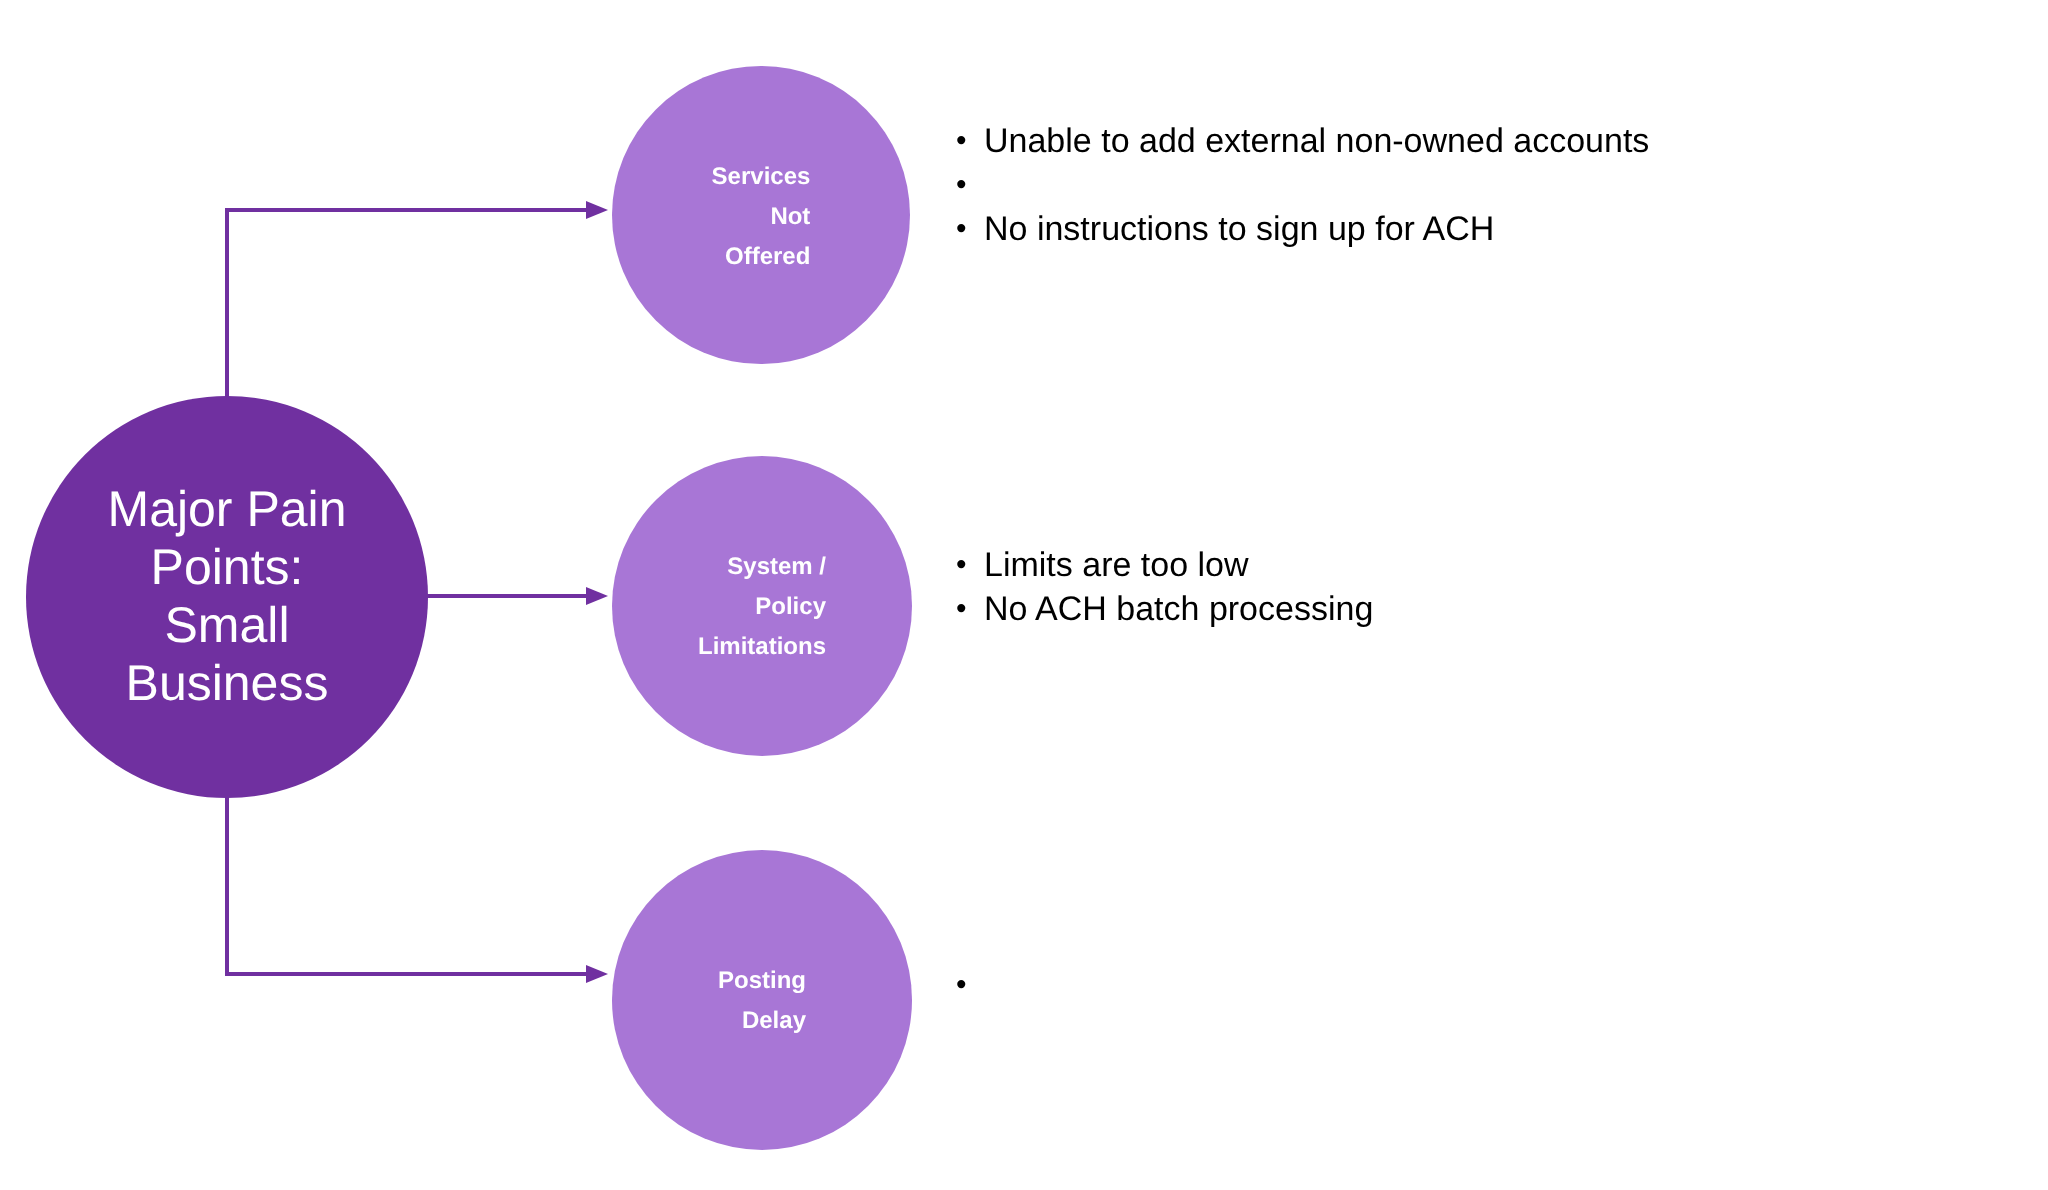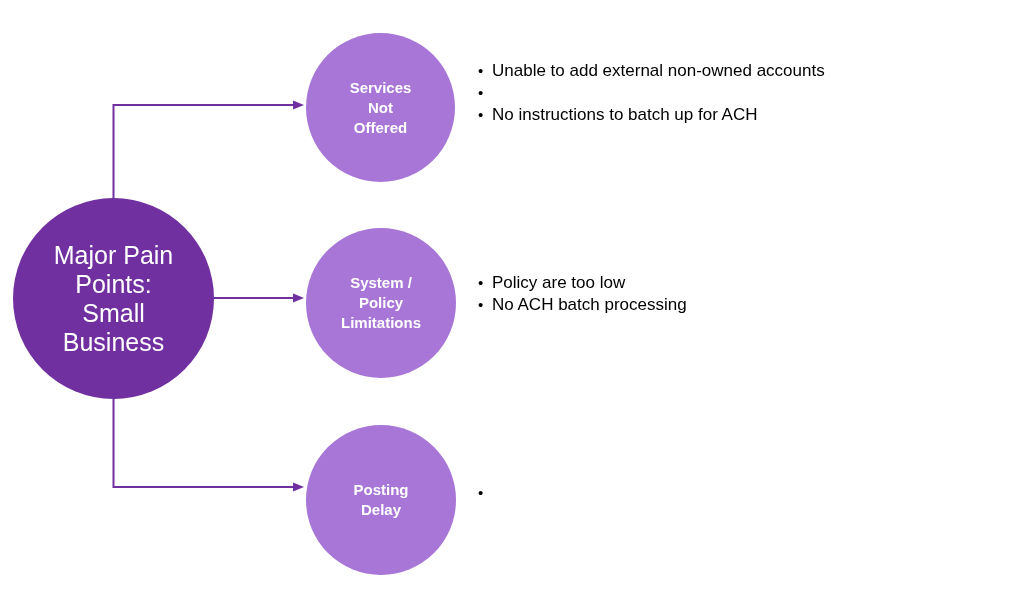--- a/index.html
+++ b/index.html
@@ -48,23 +48,24 @@
     font-size: 25px;
     line-height: 29px;
     font-weight: 400;
   }
 
   .node-branch {
     width: 150px; height: 150px;
     background: var(--branch-fill);
   }
   .node-branch .label {
-    font-size: 15px;
+    font-size: 12px;
     line-height: 20px;
     font-weight: 700;
+    text-align: right;
   }
   .node-b1 { left: 306px; top: 33px; width: 149px; height: 149px; }
   .node-b2 { left: 306px; top: 228px; }
   .node-b3 { left: 306px; top: 425px; }
 
   .bullets {
     position: absolute;
     left: 470px;
     width: 545px;
     color: var(--bullet-text);
@@ -129,28 +130,28 @@
   <div class="bullets bullets-g1">
     <div class="bullet-item">
       <span class="bullet-marker">•</span>
       <span class="bullet-text">Unable to add external non-owned accounts</span>
     </div>
     <div class="bullet-item">
       <span class="bullet-marker">•</span>
     </div>
     <div class="bullet-item">
       <span class="bullet-marker">•</span>
-      <span class="bullet-text">No instructions to batch up for ACH</span>
+      <span class="bullet-text">No instructions to sign up for ACH</span>
     </div>
   </div>
 
   <div class="bullets bullets-g2">
     <div class="bullet-item">
       <span class="bullet-marker">•</span>
-      <span class="bullet-text">Policy are too low</span>
+      <span class="bullet-text">Limits are too low</span>
     </div>
     <div class="bullet-item">
       <span class="bullet-marker">•</span>
       <span class="bullet-text">No ACH batch processing</span>
     </div>
   </div>
 
   <div class="bullets bullets-g3">
     <div class="bullet-item">
       <span class="bullet-marker">•</span>

